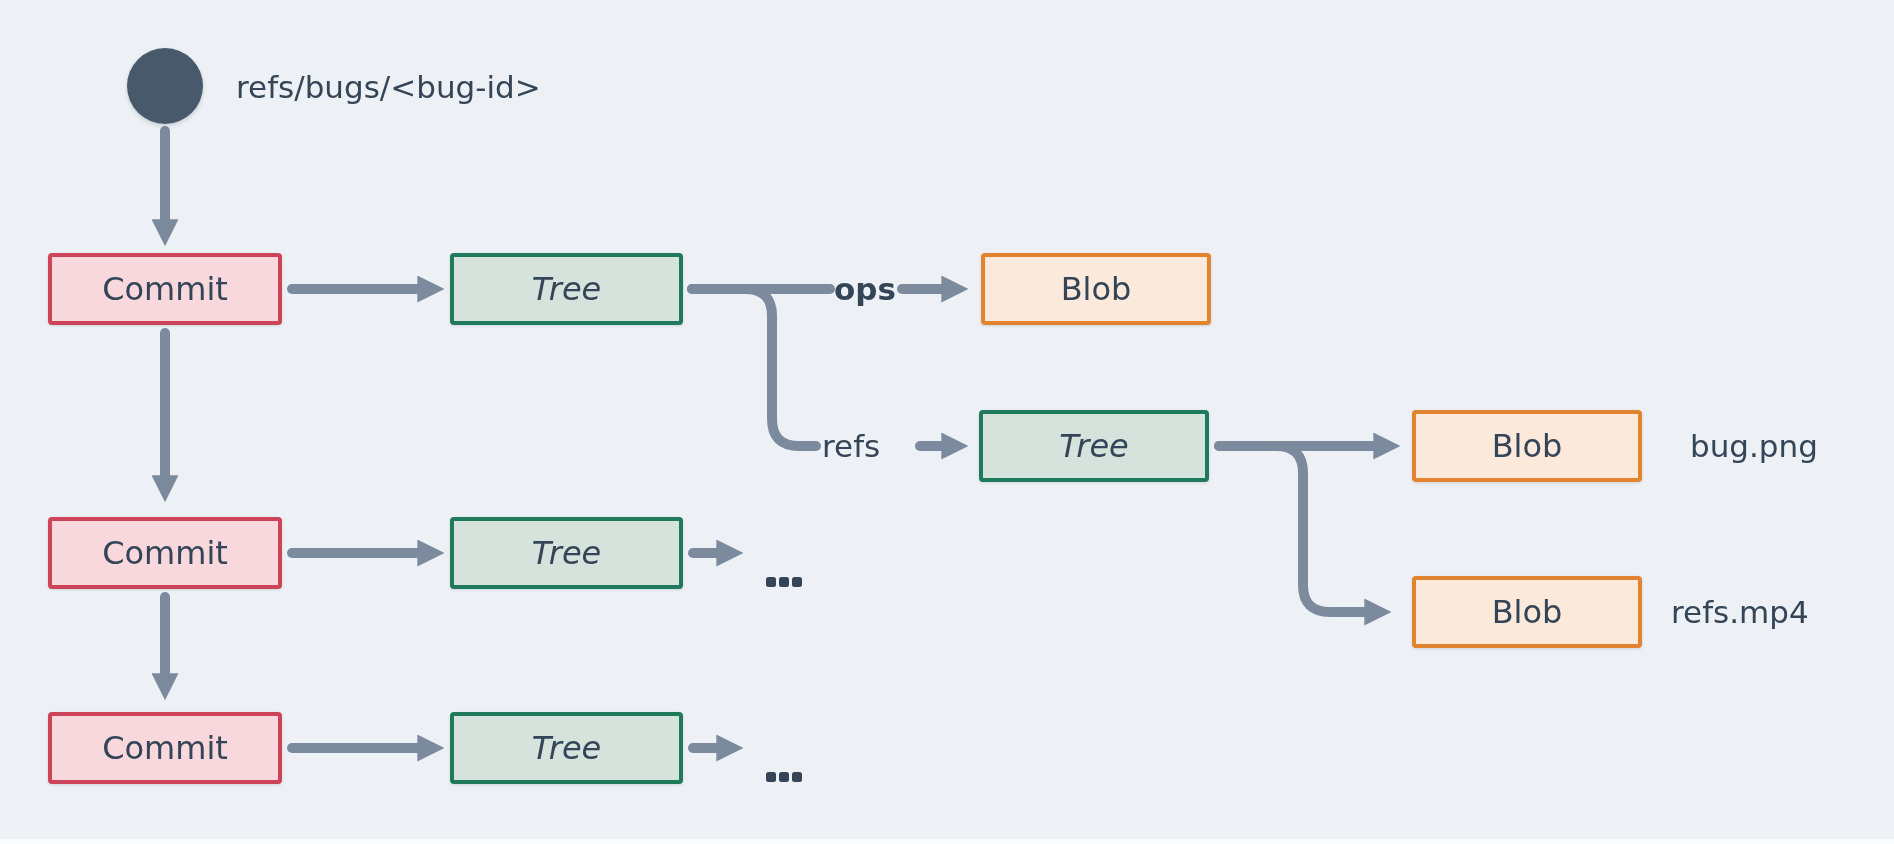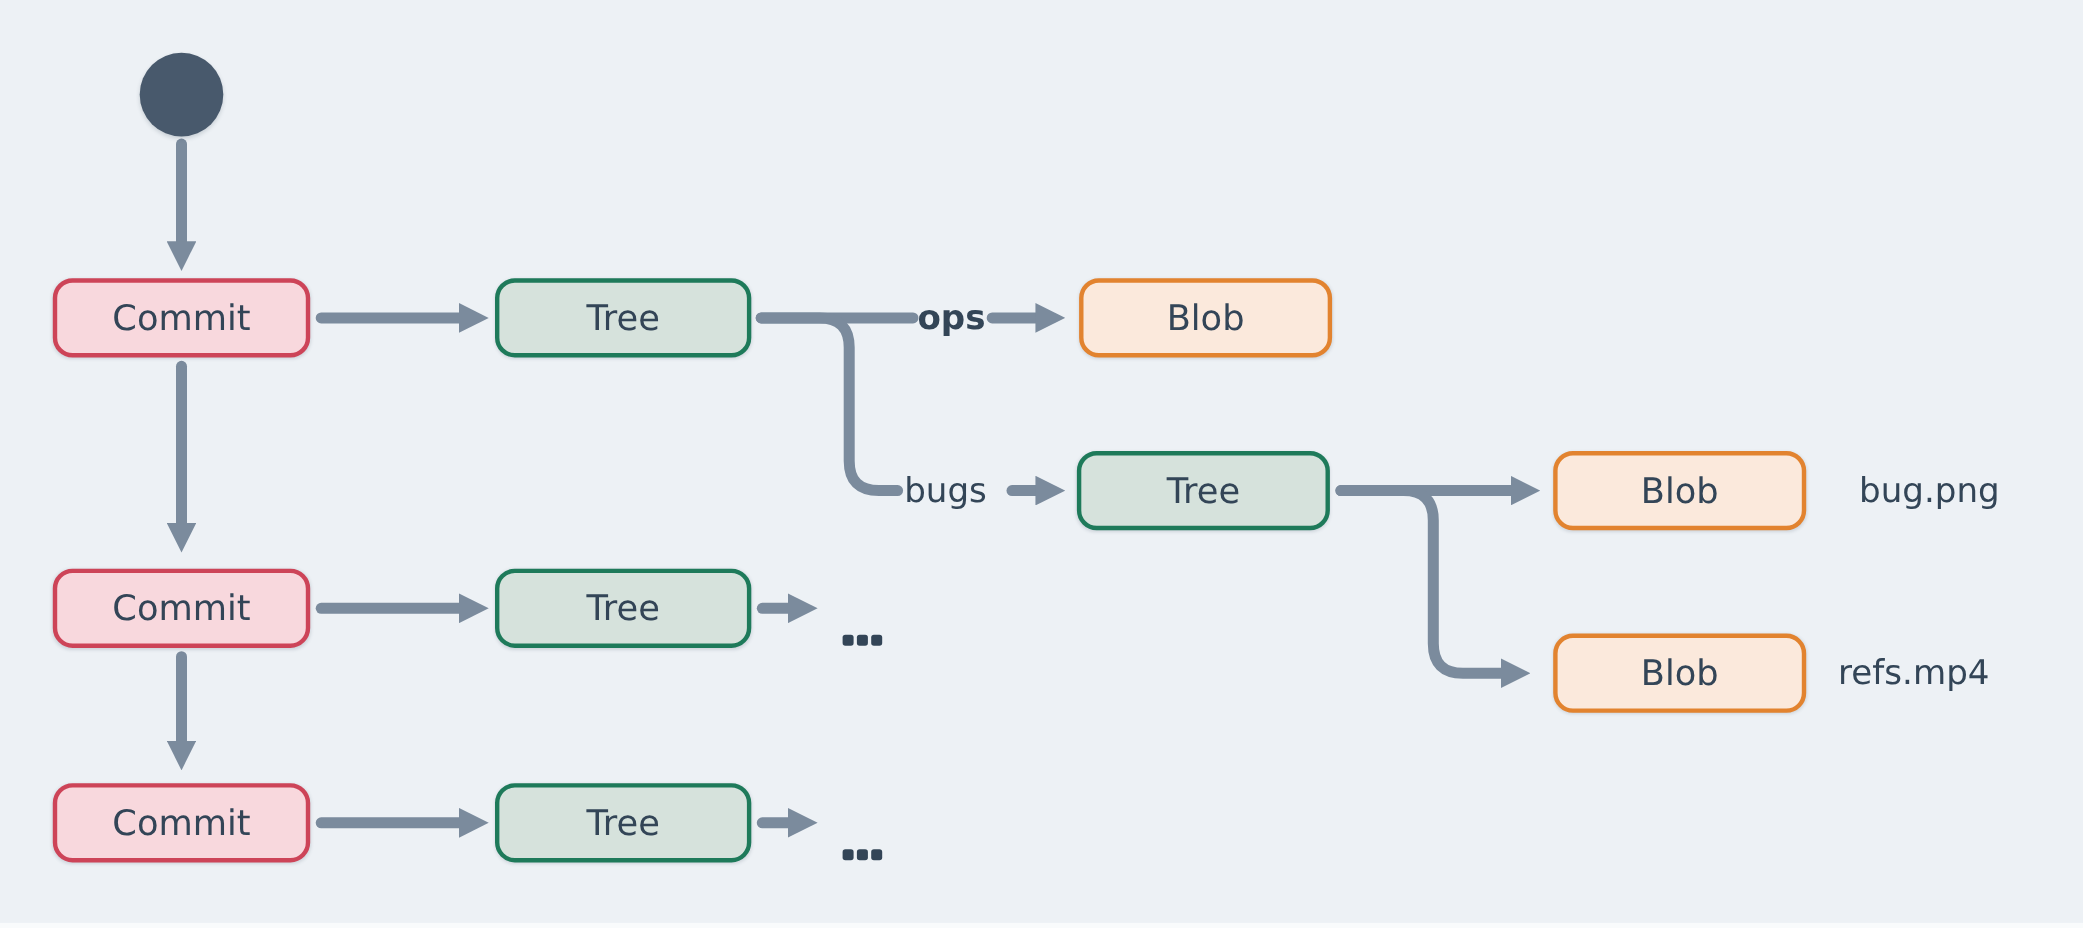--- a/index.html
+++ b/index.html
@@ -20,25 +20,25 @@
   body{font-family:"DejaVu Sans","Liberation Sans",sans-serif;}
   .canvas{
     position:relative;width:1894px;height:844px;
     background:var(--page-bg);
   }
   .connectors{position:absolute;left:0;top:0;width:1894px;height:844px;}
   .edge{stroke:var(--line);stroke-width:10;fill:none;stroke-linecap:round;}
   .arrowhead{fill:var(--line);}
   .node{
     position:absolute;height:72px;display:flex;align-items:center;justify-content:center;
-    border-radius:18px;border:4.5px solid;font-size:32px;color:var(--ink);
+    border-radius:4px;border:4.5px solid;font-size:32px;color:var(--ink);
     box-shadow:0 1px 3px rgba(51,69,87,.16);
   }
   .node.commit{background:var(--commit-fill);border-color:var(--commit-border);}
-  .node.tree{background:var(--tree-fill);border-color:var(--tree-border);}
+  .node.tree{background:var(--tree-fill);border-color:var(--tree-border);font-style:italic;}
   .node.blob{background:var(--blob-fill);border-color:var(--blob-border);}
   .ref-dot{
     position:absolute;left:127px;top:48px;width:76px;height:76px;border-radius:50%;
     background:var(--ref-fill);box-shadow:0 2px 4px rgba(51,69,87,.2);
   }
   .text-label{
     position:absolute;font-size:31px;line-height:38px;color:var(--ink);white-space:nowrap;
   }
   .ellipsis{position:absolute;display:flex;gap:3px;}
   .ellipsis .dot{width:10px;height:10px;border-radius:2.5px;background:var(--ink);}
@@ -73,20 +73,21 @@
     <path class="edge" d="M920,446 H944" marker-end="url(#arrow)"></path>
 
     <path class="edge" d="M1219,446 H1376" marker-end="url(#arrow)"></path>
     <path class="edge" d="M1219,446 H1276 Q1303,446 1303,473 V585 Q1303,612 1330,612 H1367" marker-end="url(#arrow)"></path>
 
     <path class="edge" d="M693,553 H719" marker-end="url(#arrow)"></path>
     <path class="edge" d="M693,748 H719" marker-end="url(#arrow)"></path>
   </svg>
 
   <div class="ref-dot"></div>
+  <div class="text-label" style="left:236px;top:68px;">refs/bugs/&lt;bug-id&gt;</div>
 
   <div class="node commit" style="left:48px;top:253px;width:234px;">
     <span>Commit</span>
   </div>
   <div class="node commit" style="left:48px;top:517px;width:234px;">
     <span>Commit</span>
   </div>
   <div class="node commit" style="left:48px;top:712px;width:234px;">
     <span>Commit</span>
   </div>
@@ -95,21 +96,21 @@
     <span>Tree</span>
   </div>
   <div class="node tree" style="left:450px;top:517px;width:233px;">
     <span>Tree</span>
   </div>
   <div class="node tree" style="left:450px;top:712px;width:233px;">
     <span>Tree</span>
   </div>
 
   <div class="text-label" style="left:834px;top:270px;font-weight:bold;">ops</div>
-  <div class="text-label" style="left:822px;top:427px;">bugs</div>
+  <div class="text-label" style="left:822px;top:427px;">refs</div>
 
   <div class="node blob" style="left:981px;top:253px;width:230px;">
     <span>Blob</span>
   </div>
 
   <div class="node tree" style="left:979px;top:410px;width:230px;">
     <span>Tree</span>
   </div>
 
   <div class="node blob" style="left:1412px;top:410px;width:230px;">

